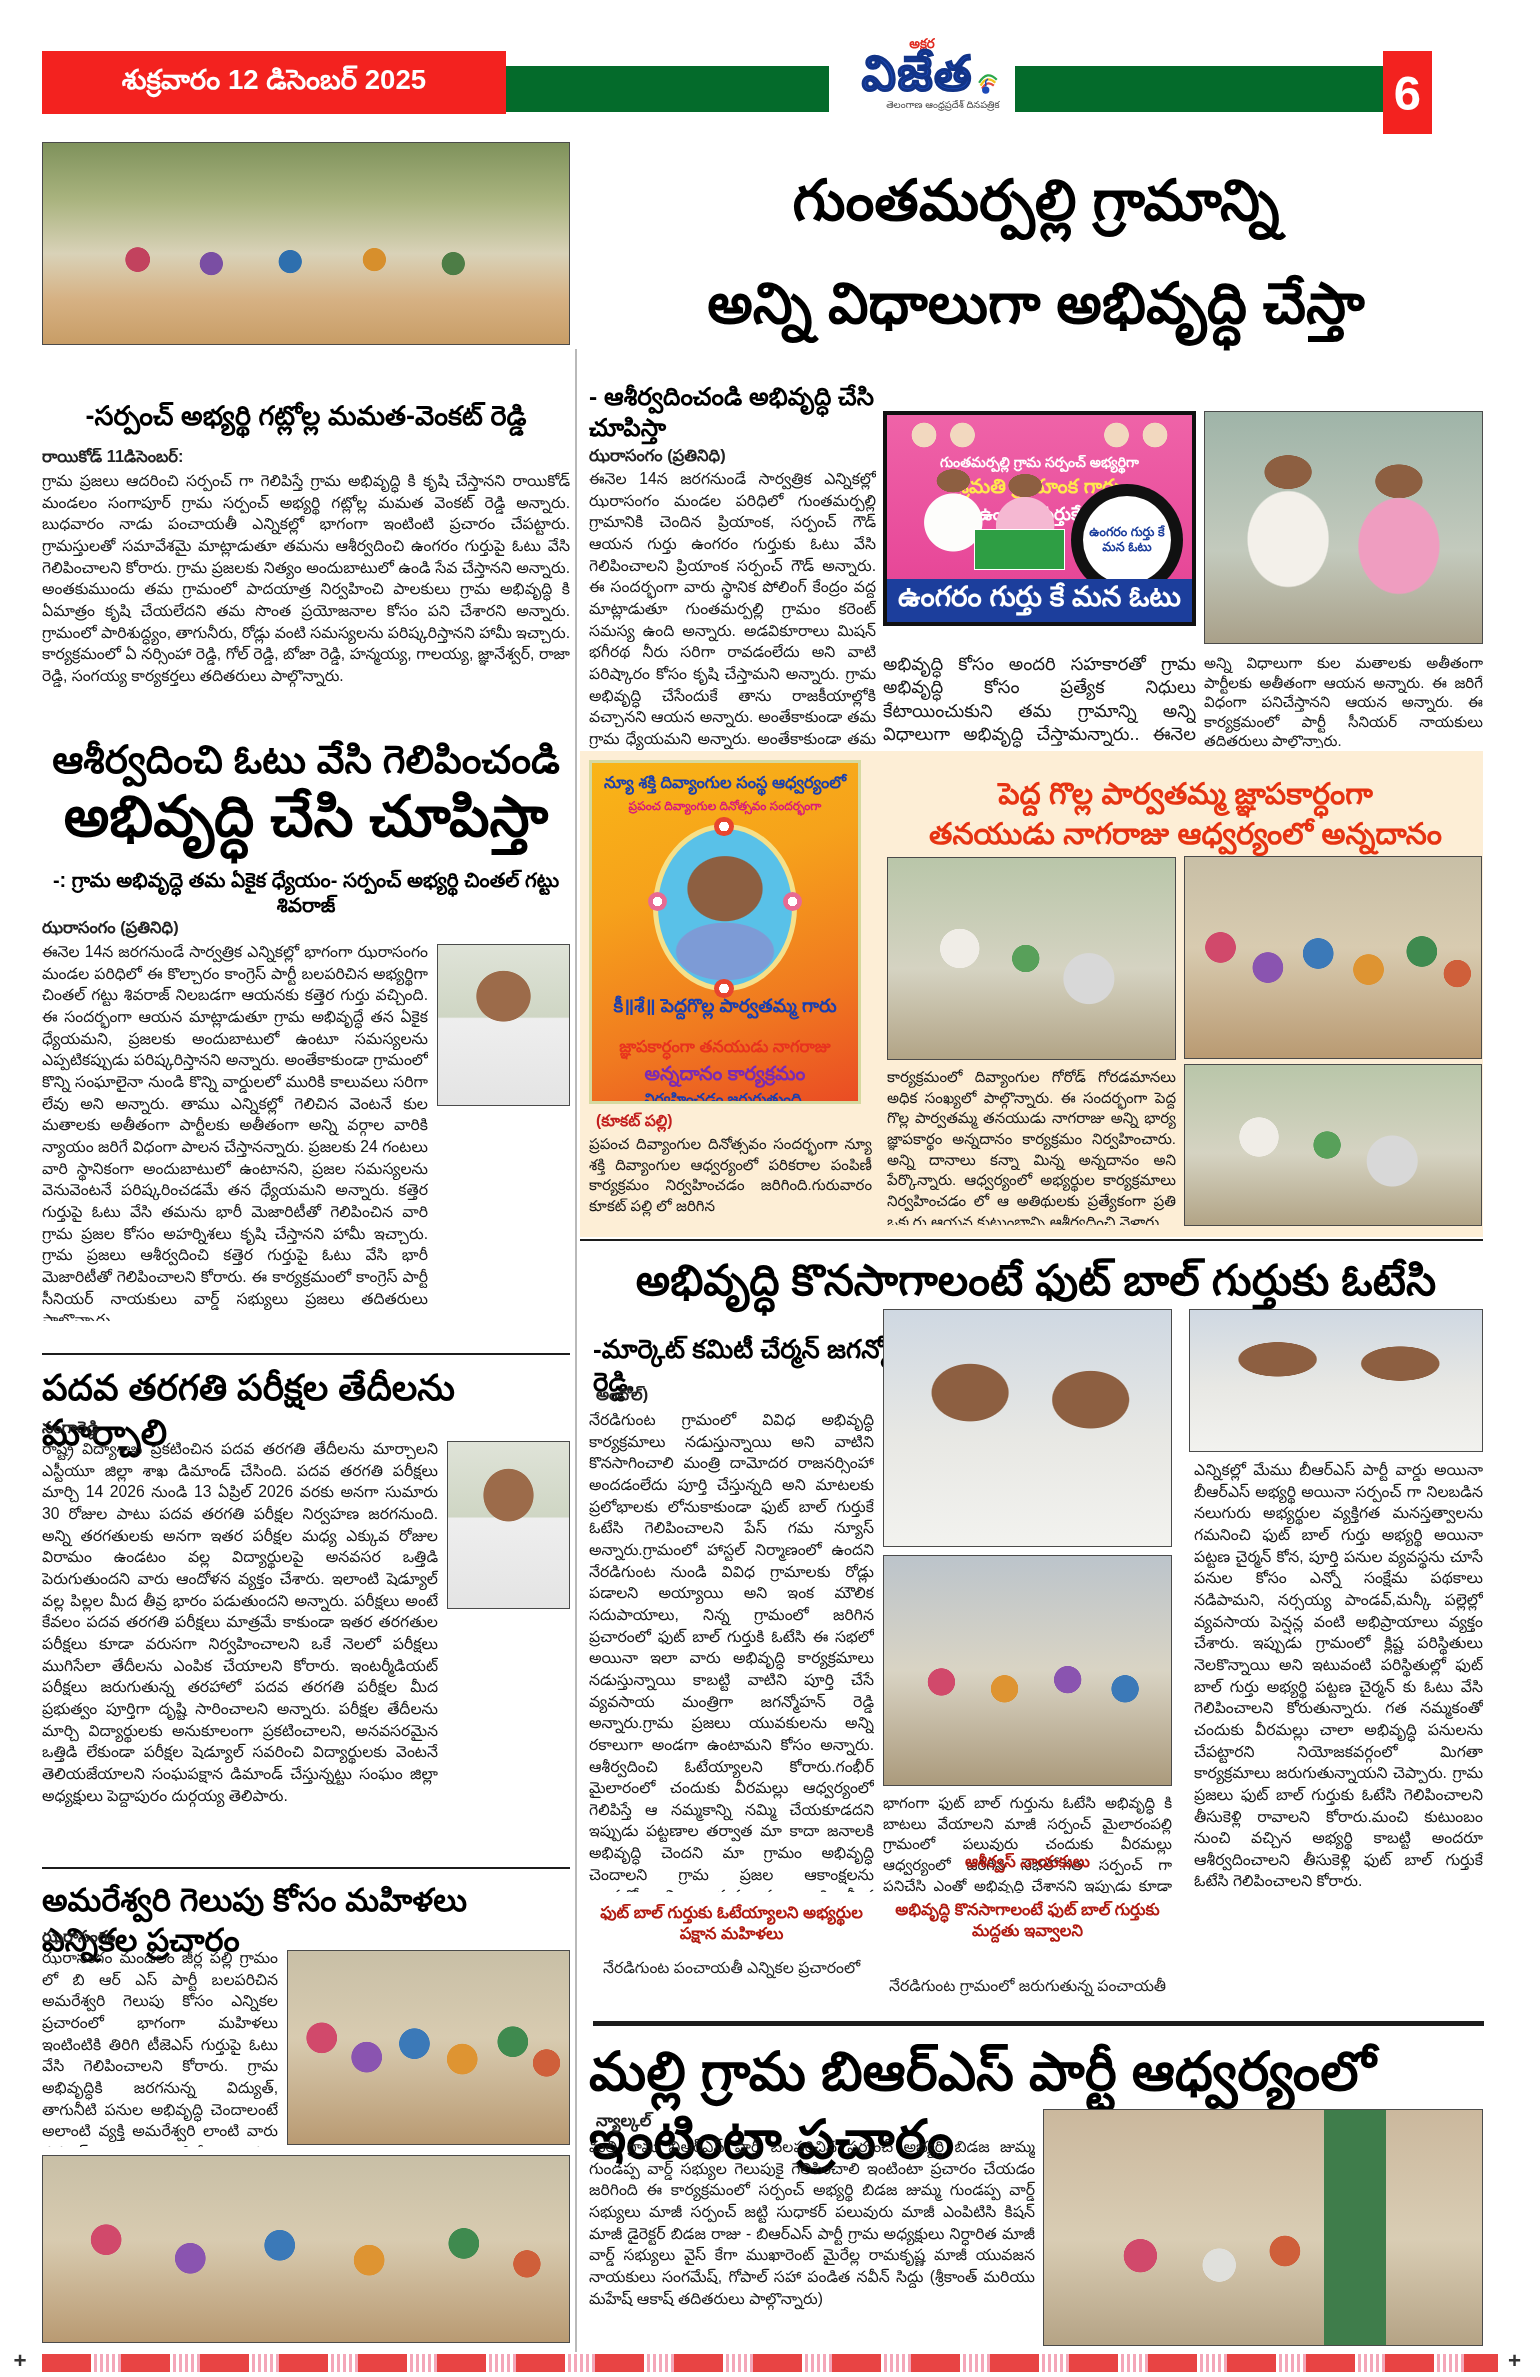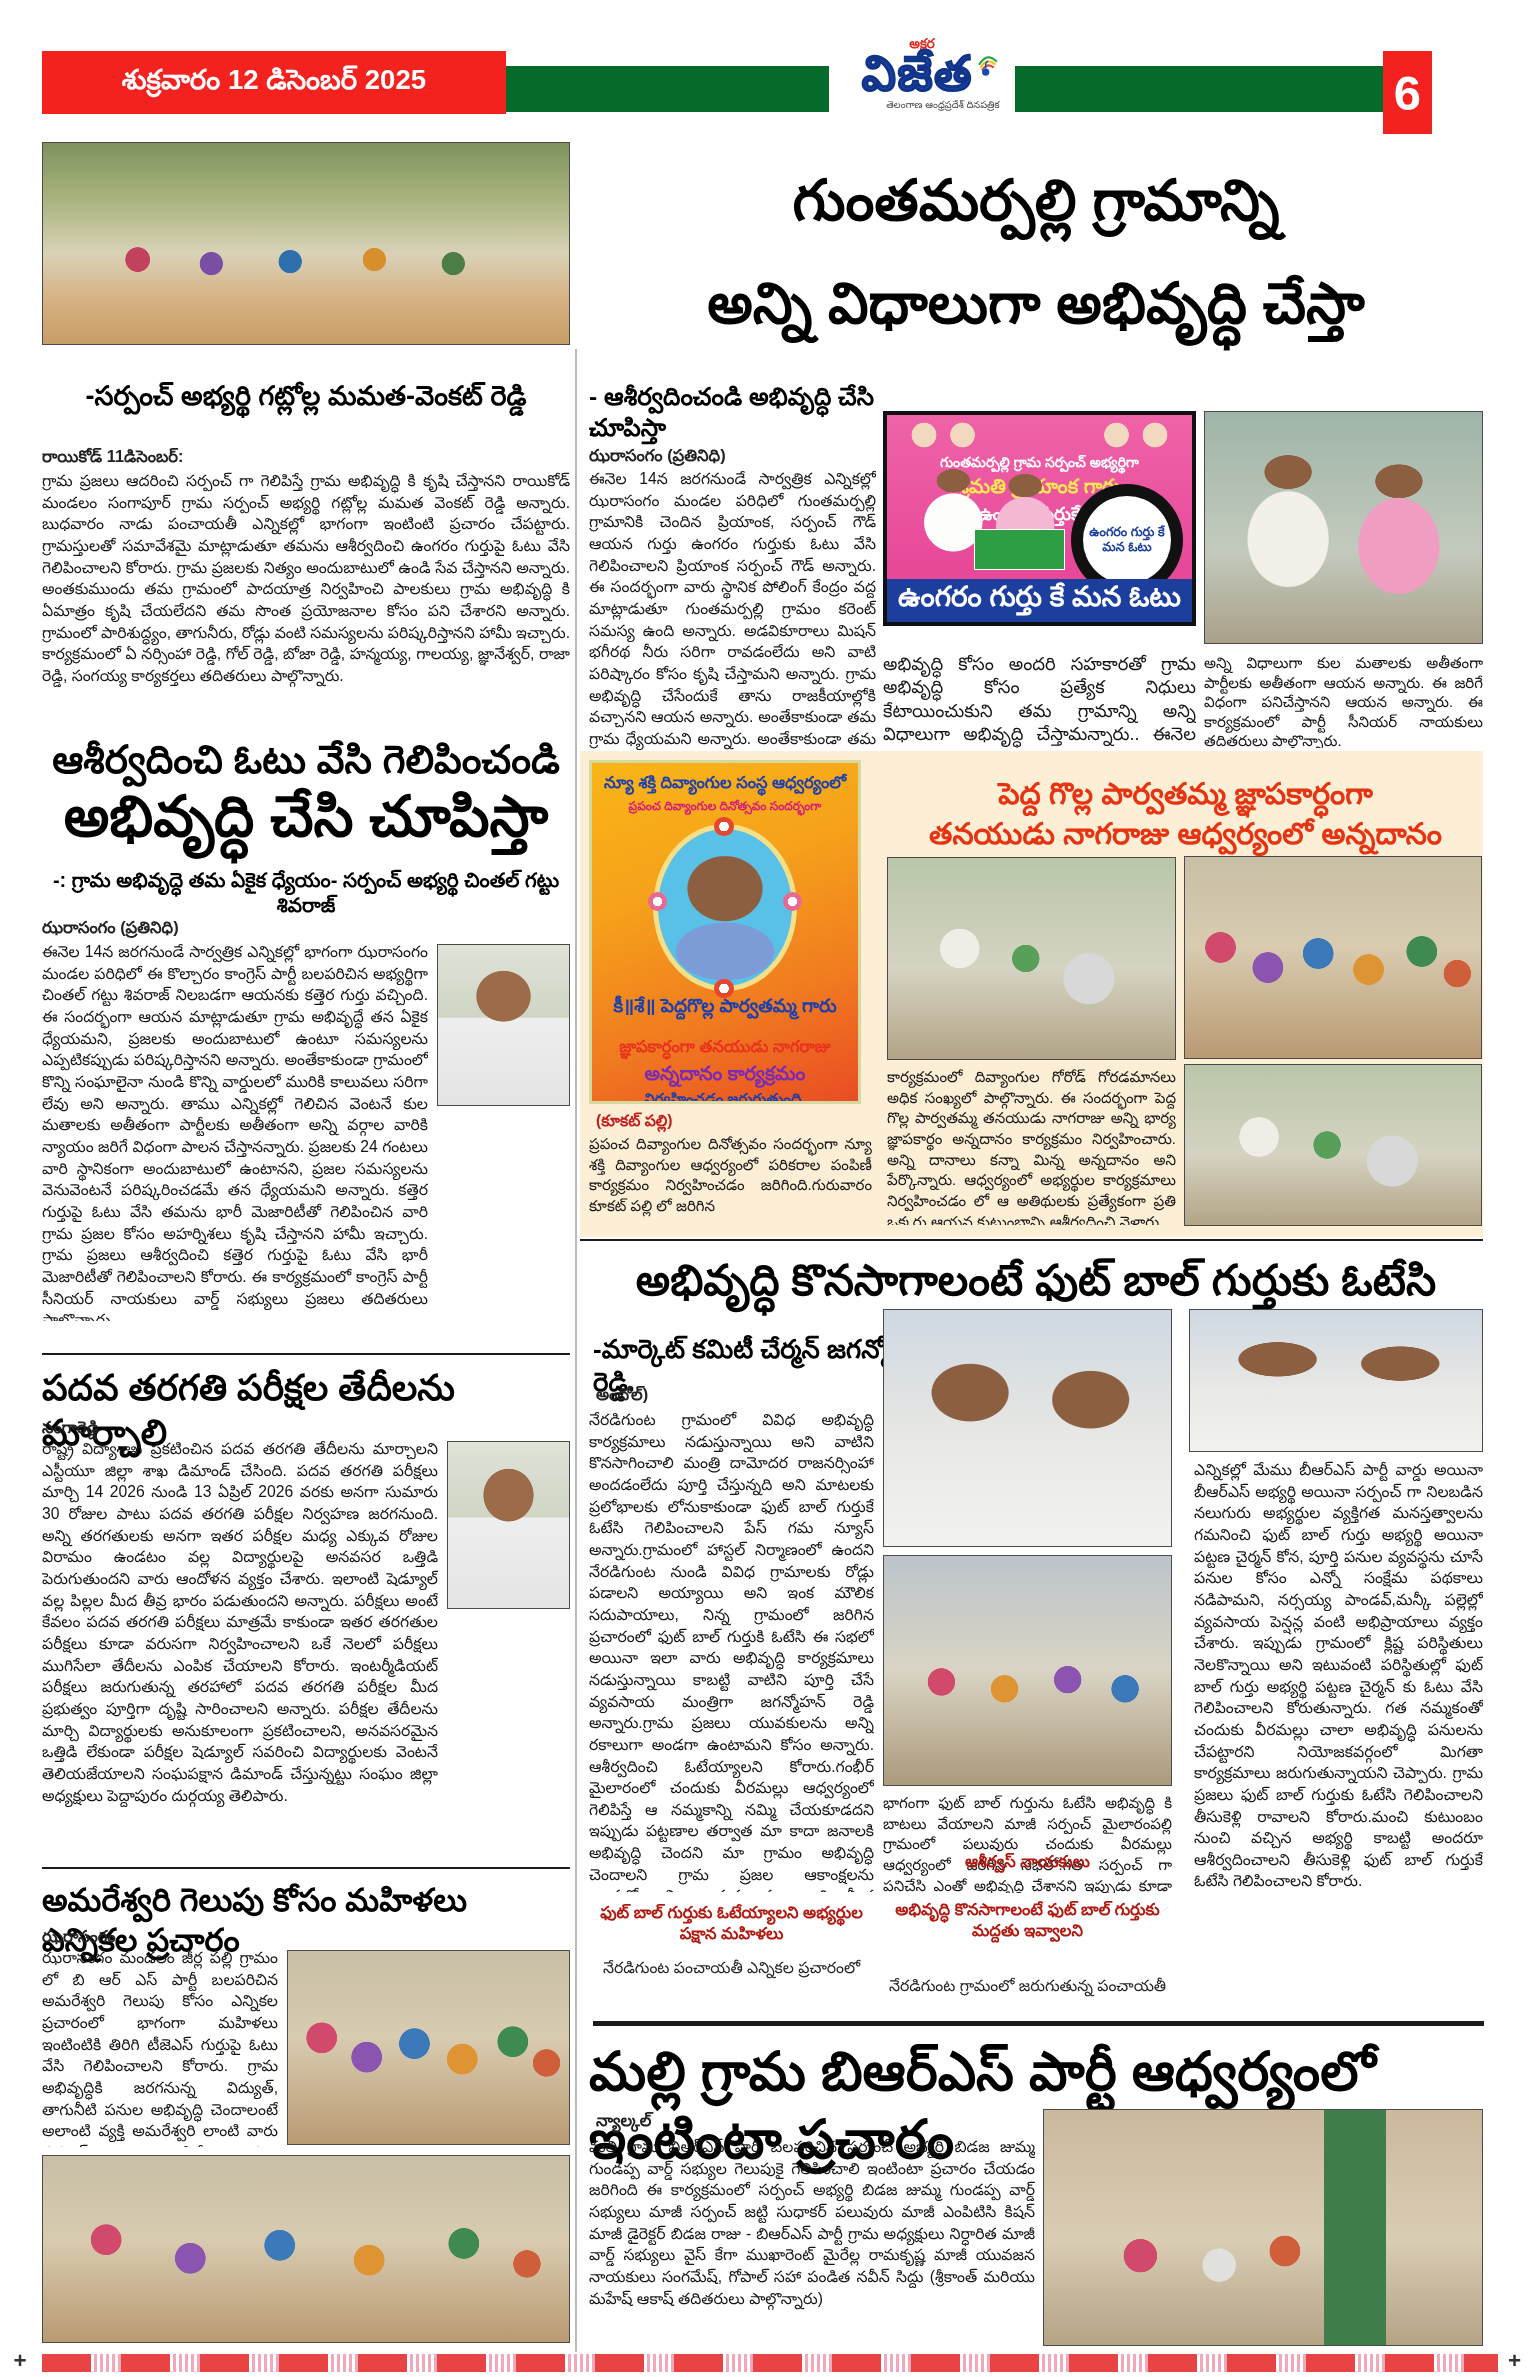--- a/index.html
+++ b/index.html
@@ -118,42 +118,42 @@
 <body>
 
 <div id="page">
 
   <div class="abs datebox" style="left:42px;top:51px;width:464px;height:63px;">శుక్రవారం 12 డిసెంబర్ 2025</div>
 
   <div class="abs greenbar" style="left:506px;top:66px;width:878px;height:46px;"></div>
 
   <div class="abs logobox" style="left:829px;top:31px;width:186px;height:106px;">
     <div class="logo-pre" style="margin-top:6px;">అక్షర</div>
-    <div style="display:flex;align-items:flex-start;justify-content:center;gap:3px;padding-left:16px;">
+    <div style="display:flex;align-items:flex-end;justify-content:center;gap:3px;padding-left:16px;">
       <span class="logo-title">విజేత</span>
       <span style="display:inline-block;">
         <svg width="22.4" height="28" viewBox="0 0 30 38">
           <path d="M4 20 Q15 2 28 16" fill="none" stroke="#2ba84a" stroke-width="3"></path>
           <path d="M6 24 Q15 9 26 20" fill="none" stroke="#f2c21d" stroke-width="3"></path>
           <path d="M8 28 Q15 16 24 24" fill="none" stroke="#e24a3b" stroke-width="3"></path>
           <circle cx="13" cy="30" r="5" fill="#1c49b8"></circle>
           <path d="M13 25 L13 18 L16 15" fill="none" stroke="#1c49b8" stroke-width="2"></path>
         </svg>
       </span>
     </div>
     <div class="logo-tag">తెలంగాణ ఆంధ్రప్రదేశ్ దినపత్రిక</div>
   </div>
 
   <div class="abs pagebox" style="left:1383px;top:51px;width:49px;height:83px;">6</div>
 
   <div class="abs vline" style="left:575px;top:349px;height:2003px;"></div>
 
   <div class="abs ph ph-outdoor" style="left:42px;top:142px;width:528px;height:203px;"></div>
 
-  <div class="abs hl" style="left:42px;top:380px;width:528px;font-size:27px;">-సర్పంచ్ అభ్యర్థి గట్లోల్ల మమత-వెంకట్ రెడ్డి</div>
+  <div class="abs hl" style="left:42px;top:400px;width:528px;font-size:27px;">-సర్పంచ్ అభ్యర్థి గట్లోల్ల మమత-వెంకట్ రెడ్డి</div>
   <div class="abs dateline" style="left:42px;top:447px;width:528px;">రాయికోడ్ 11డిసెంబర్:</div>
   <div class="abs body-text" style="left:42px;top:470px;width:528px;height:253px;">గ్రామ ప్రజలు ఆదరించి సర్పంచ్ గా గెలిపిస్తే గ్రామ అభివృద్ధి కి కృషి చేస్తానని రాయికోడ్ మండలం సంగాపూర్ గ్రామ సర్పంచ్ అభ్యర్థి గట్లోల్ల మమత వెంకట్ రెడ్డి అన్నారు. బుధవారం నాడు పంచాయతీ ఎన్నికల్లో భాగంగా ఇంటింటి ప్రచారం చేపట్టారు. గ్రామస్తులతో సమావేశమై మాట్లాడుతూ తమను ఆశీర్వదించి ఉంగరం గుర్తుపై ఓటు వేసి గెలిపించాలని కోరారు. గ్రామ ప్రజలకు నిత్యం అందుబాటులో ఉండి సేవ చేస్తానని అన్నారు. అంతకుముందు తమ గ్రామంలో పాదయాత్ర నిర్వహించి పాలకులు గ్రామ అభివృద్ధి కి ఏమాత్రం కృషి చేయలేదని తమ సొంత ప్రయోజనాల కోసం పని చేశారని అన్నారు. గ్రామంలో పారిశుద్ధ్యం, తాగునీరు, రోడ్లు వంటి సమస్యలను పరిష్కరిస్తానని హామీ ఇచ్చారు. కార్యక్రమంలో ఏ నర్సింహా రెడ్డి, గోల్ రెడ్డి, బోజా రెడ్డి, హన్మయ్య, గాలయ్య, జ్ఞానేశ్వర్, రాజా రెడ్డి, సంగయ్య కార్యకర్తలు తదితరులు పాల్గొన్నారు.</div>
 
   <div class="abs hl" style="left:42px;top:736px;width:528px;font-size:39px;">ఆశీర్వదించి ఓటు వేసి గెలిపించండి</div>
   <div class="abs hl" style="left:42px;top:781px;width:528px;font-size:57px;">అభివృద్ధి చేసి చూపిస్తా</div>
   <div class="abs hl" style="left:42px;top:868px;width:528px;font-size:20px;">-: గ్రామ అభివృద్ధె తమ ఏకైక ధ్యేయం- సర్పంచ్ అభ్యర్థి చింతల్ గట్టు శివరాజ్</div>
   <div class="abs dateline" style="left:42px;top:918px;width:528px;">ఝరాసంగం (ప్రతినిధి)</div>
   <div class="abs" style="left:42px;top:941px;width:528px;height:380px;">
     <div class="ph ph-portrait inset" style="width:133px;height:162px;"></div>
     <span class="body-text" style="display:block;height:380px;">ఈనెల 14న జరగనుండే సార్వత్రిక ఎన్నికల్లో భాగంగా ఝరాసంగం మండల పరిధిలో ఈ కొల్చారం కాంగ్రెస్ పార్టీ బలపరిచిన అభ్యర్థిగా చింతల్ గట్టు శివరాజ్ నిలబడగా ఆయనకు కత్తెర గుర్తు వచ్చింది. ఈ సందర్భంగా ఆయన మాట్లాడుతూ గ్రామ అభివృద్ధే తన ఏకైక ధ్యేయమని, ప్రజలకు అందుబాటులో ఉంటూ సమస్యలను ఎప్పటికప్పుడు పరిష్కరిస్తానని అన్నారు. అంతేకాకుండా గ్రామంలో కొన్ని సంఘాలైనా నుండి కొన్ని వార్డులలో మురికి కాలువలు సరిగా లేవు అని అన్నారు. తాము ఎన్నికల్లో గెలిచిన వెంటనే కుల మతాలకు అతీతంగా పార్టీలకు అతీతంగా అన్ని వర్గాల వారికి న్యాయం జరిగే విధంగా పాలన చేస్తానన్నారు. ప్రజలకు 24 గంటలు వారి స్థానికంగా అందుబాటులో ఉంటానని, ప్రజల సమస్యలను వెనువెంటనే పరిష్కరించడమే తన ధ్యేయమని అన్నారు. కత్తెర గుర్తుపై ఓటు వేసి తమను భారీ మెజారిటీతో గెలిపించిన వారి గ్రామ ప్రజల కోసం అహర్నిశలు కృషి చేస్తానని హామీ ఇచ్చారు. గ్రామ ప్రజలు ఆశీర్వదించి కత్తెర గుర్తుపై ఓటు వేసి భారీ మెజారిటీతో గెలిపించాలని కోరారు. ఈ కార్యక్రమంలో కాంగ్రెస్ పార్టీ సీనియర్ నాయకులు వార్డ్ సభ్యులు ప్రజలు తదితరులు పాల్గొన్నారు.</span>

